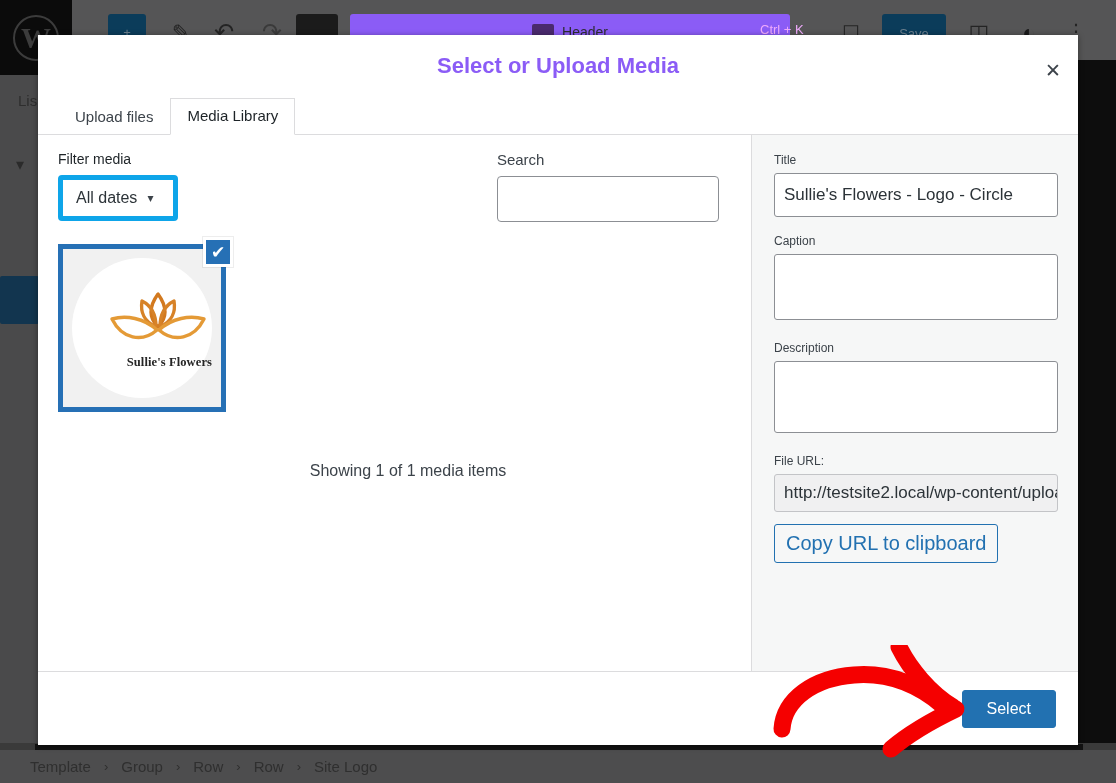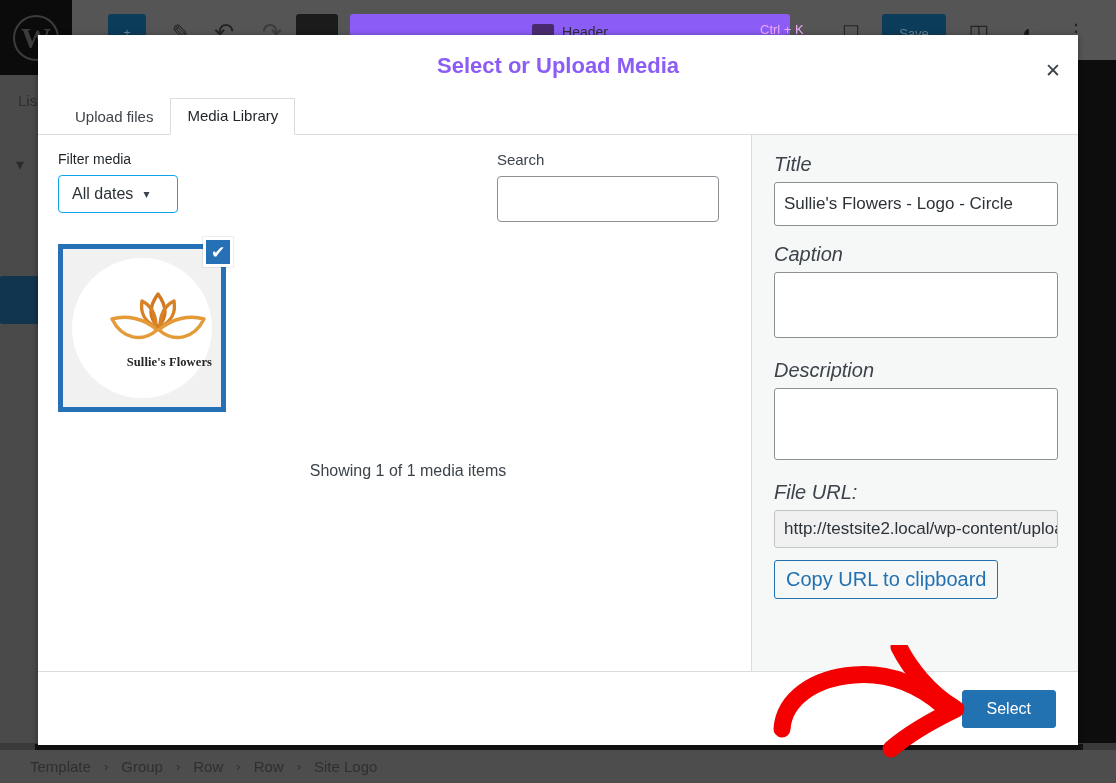--- a/index.html
+++ b/index.html
@@ -179,21 +179,21 @@
     font-size: 14px; color: #1d2327; font-weight: 400;
     margin-bottom: 8px; display: block;
   }
   .search-label {
     font-size: 15px; color: #3c434a; font-weight: 400;
     margin-bottom: 8px; display: block;
   }
 
   .select-dates {
     display: inline-flex; align-items: center; gap: 10px;
-    border: 1px solid #0ea5e9; border-radius: 4px;
+    border: 5px solid #0ea5e9; border-radius: 4px;
     background: #fff; color: #2c3338;
     padding: 9px 13px; font-size: 16px;
     min-width: 120px; cursor: pointer;
   }
   .chev { font-size: 12px; color: #3c434a; }
 
   .search-input {
     width: 222px; height: 46px;
     border: 1px solid #8c8f94; border-radius: 4px;
     background: #fff;
@@ -251,22 +251,22 @@
   }
 
   .lib-sidebar {
     flex: 0 0 327px;
     background: #f6f7f7;
     border-left: 1px solid #dcdcde;
     padding: 18px 22px 10px 22px;
     overflow: hidden;
   }
   .attach-label {
-    font-size: 20px; color: #3c434a;
-    margin-bottom: 6px; display: block; font-style: italic;
+    font-size: 12px; color: #3c434a;
+    margin-bottom: 6px; display: block;
   }
   .attach-input {
     width: 284px; height: 44px;
     border: 1px solid #8c8f94; border-radius: 3px;
     background: #fff; color: #2c3338;
     font-size: 17px; padding: 4px 9px;
     font-family: "Liberation Sans", sans-serif;
     white-space: nowrap; overflow: hidden;
     display: flex; align-items: center;
   }

